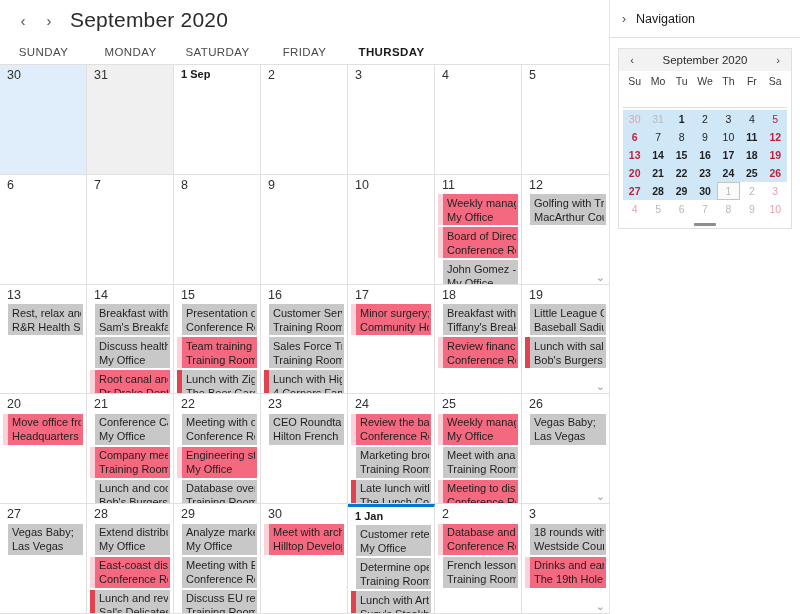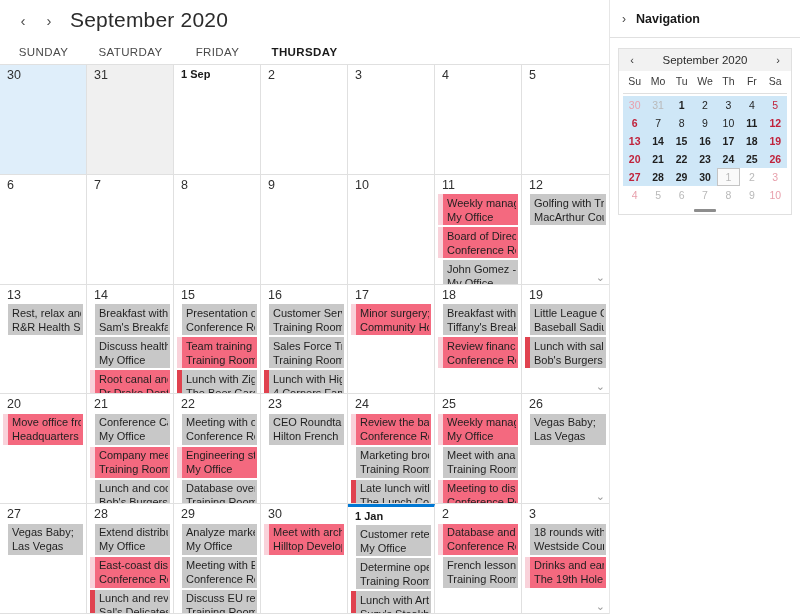--- a/index.html
+++ b/index.html
@@ -116,21 +116,21 @@
     display: flex; flex-direction: column;
   }
   .nav-header {
     height: 38px; flex: 0 0 38px;
     display: flex; align-items: center; gap: 10px;
     padding-left: 12px;
     border-bottom: 1px solid #e0e0e0;
     background: #ffffff;
   }
   .nav-chev { font-size: 12px; color: #4a4a4a; line-height: 1; cursor: pointer; }
-  .nav-title { font-size: 12.5px; font-weight: bold; color: #1a1a1a; }
+  .nav-title { font-size: 12.5px; font-weight: normal; color: #1a1a1a; }
 
   .mini-cal {
     margin: 10px 8px 0 8px;
     border: 1px solid #e0e0e0;
     background: #ffffff;
     padding-bottom: 10px;
     position: relative;
   }
   .mini-head {
     height: 22px;
@@ -138,21 +138,21 @@
     padding: 0 6px;
     background: #f2f2f2;
   }
   .mini-arrow { font-size: 11px; color: #3a3a3a; cursor: pointer; width: 14px; text-align: center; }
   .mini-month { font-size: 11.5px; color: #2b2b2b; }
 
   .mini-grid { padding: 2px 4px 0 4px; }
   .mini-wdays, .mini-week {
     display: grid; grid-template-columns: repeat(7, 1fr);
   }
-  .mini-wdays { border-bottom: 1px solid #dfdfdf; padding-bottom: 4px; margin-bottom: 2px; }
+  .mini-wdays { border-bottom: 1px solid #dfdfdf; padding-bottom: 18px; margin-bottom: 2px; }
   .mini-wday {
     font-size: 10.5px; color: #3a3a3a; text-align: center; line-height: 16px;
   }
   .mini-day {
     font-size: 10.5px; text-align: center; line-height: 18px; height: 18px;
     color: #1f1f1f; cursor: pointer;
   }
   .mini-day.sel     { background: #cfe7f7; }
   .mini-day.bold    { font-weight: bold; }
   .mini-day.wk      { color: #c0223b; }
@@ -175,20 +175,21 @@
   <div class="calendar-pane">
 
     <div class="cal-toolbar">
       <div class="nav-arrow">‹</div>
       <div class="nav-arrow">›</div>
       <div class="cal-title">September 2020</div>
     </div>
 
     <div class="weekday-row">
       <div class="weekday">SUNDAY</div>
+      <div class="weekday">MONDAY</div>
       <div class="weekday">SATURDAY</div>
       <div class="weekday">FRIDAY</div>
       <div class="weekday is-today">THURSDAY</div>
     </div>
 
     <div class="weeks" id="weeks-container">
         <div class="week-row">
           <div class="day-cell selected-shade">
             <div class="day-number">30</div>
             <div class="events"></div>

